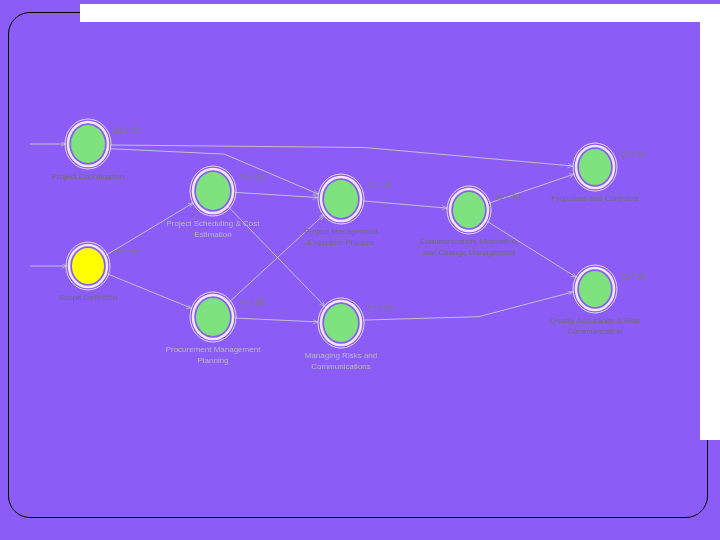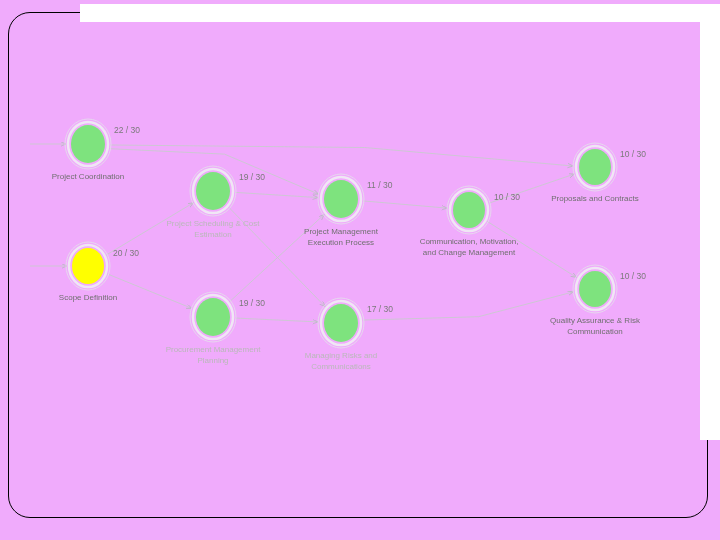--- a/index.html
+++ b/index.html
@@ -12,21 +12,21 @@
     height: 540px;
     font-family: "Liberation Sans", sans-serif;
     overflow: hidden;
     position: relative;
   }
   #slide {
     position: absolute;
     left: 0; top: 0;
     width: 720px;
     height: 540px;
-    background: #f0abfc;
+    background: #8b5cf6;
   }
   
   #frame {
     position: absolute;
     left: 8px;
     top: 12px;
     width: 700px;
     height: 506px;
     border: 1.5px solid #000000;
     border-radius: 22px;

